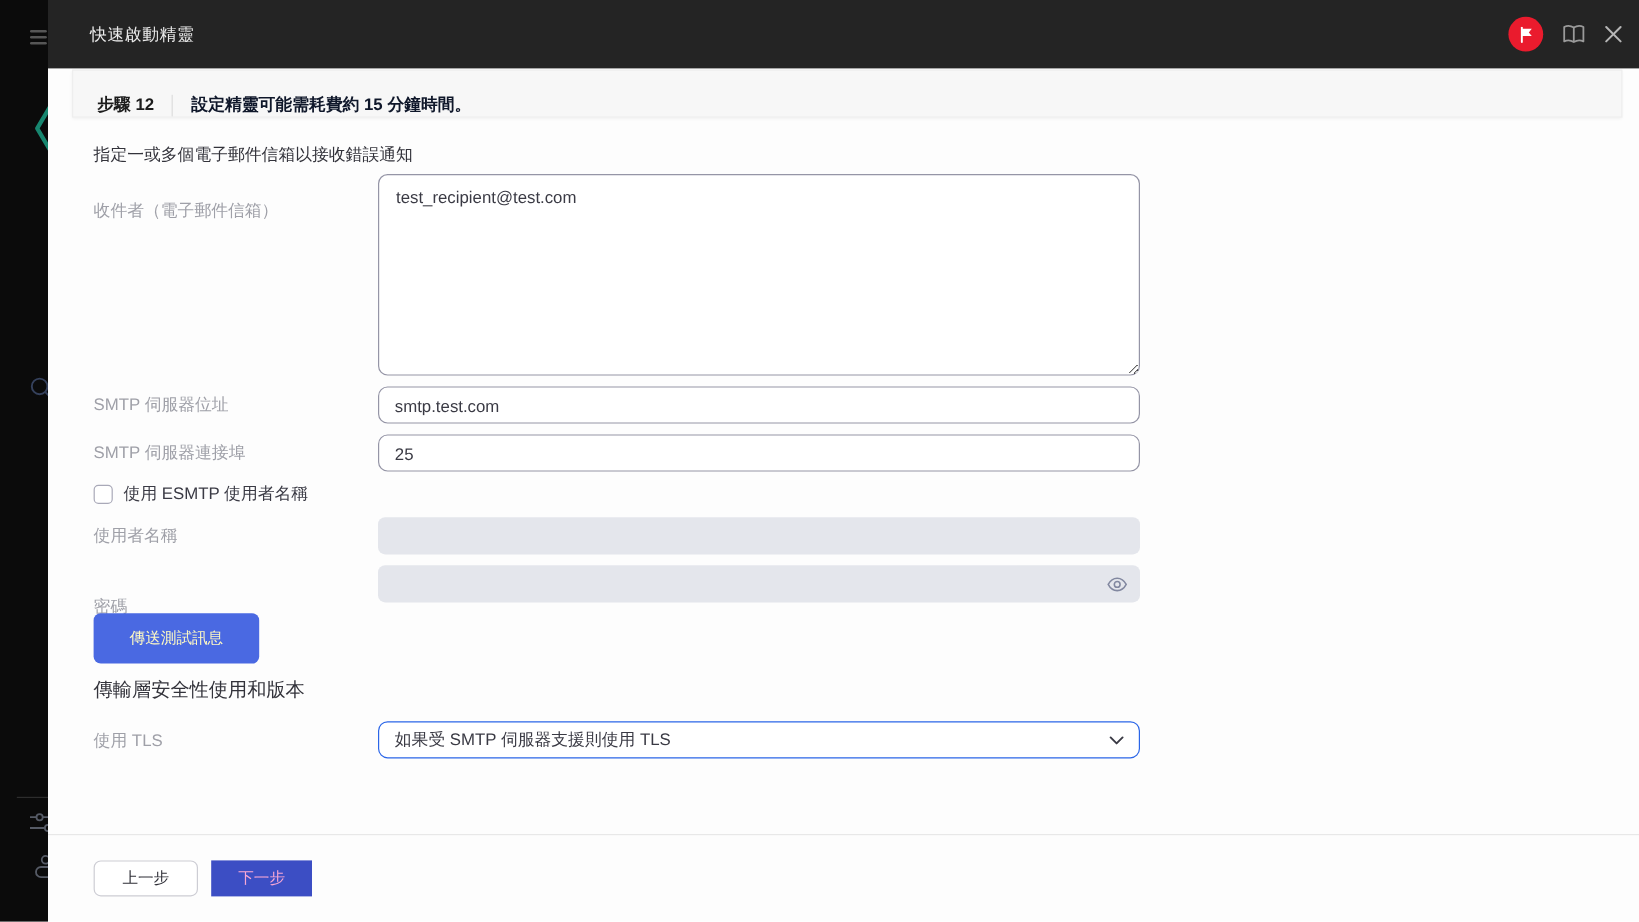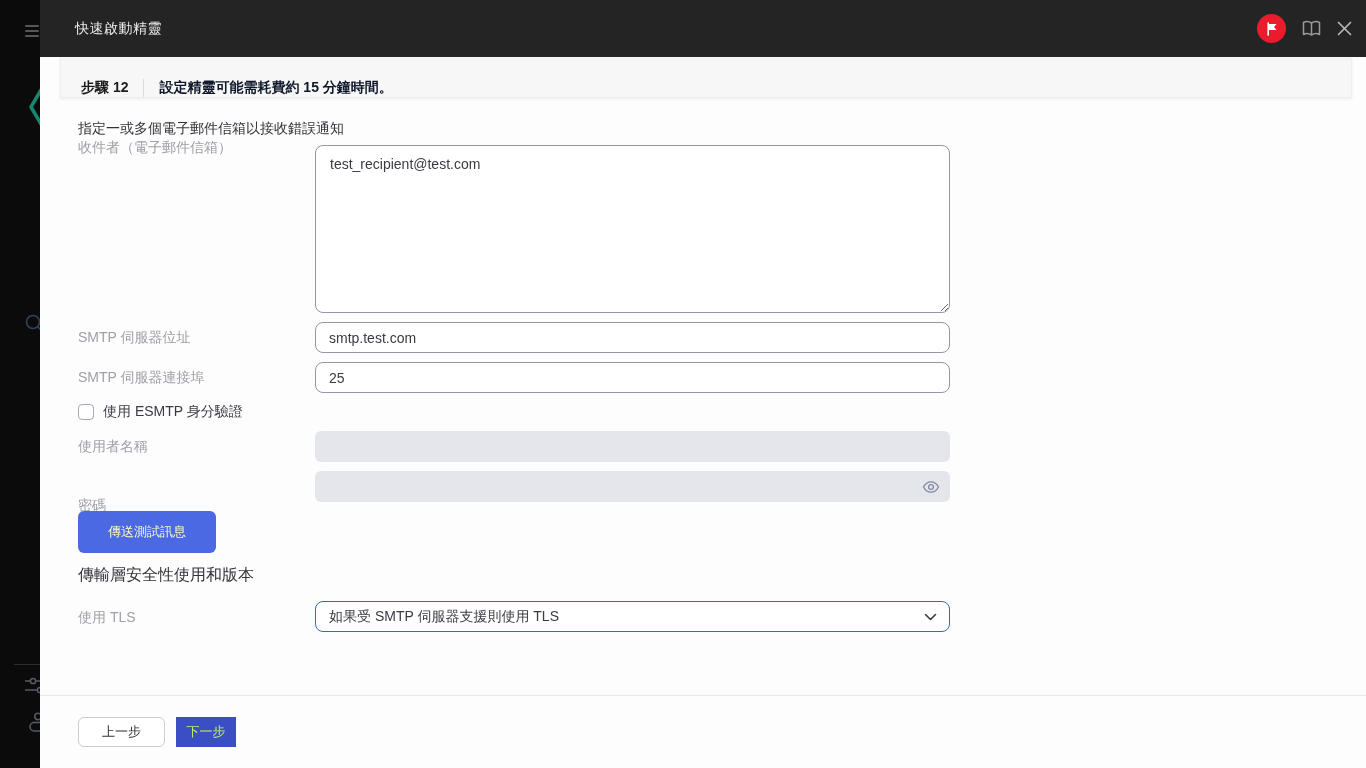--- a/index.html
+++ b/index.html
@@ -69,22 +69,22 @@
 
   .select { top:544px; height:31px; display:flex; align-items:center;
     border:1px solid #2b66e8; cursor:pointer; }
   .select .chev { position:absolute; right:12px; display:flex; }
 
   .footer-divider { position:absolute; left:0; top:638px; width:1326px; height:1px;
     background:#e8e8e8; }
   .btn-back { position:absolute; left:38px; top:660px; width:87px; height:30px;
     background:#fff; border:1px solid #cdcdd4; border-radius:6px; font-size:13px;
     color:#2e2e36; font-family:inherit; cursor:pointer; }
-  .btn-next { position:absolute; left:136px; top:660px; width:60px; height:30px;
-    background:#3c4ec4; border:none; border-radius:0; font-size:13px; color:#bef264;
+  .btn-next { position:absolute; left:136px; top:660px; width:84px; height:30px;
+    background:#3c4ec4; border:none; border-radius:0; font-size:13px; color:#f9a8d4;
     font-family:inherit; cursor:pointer; }
 </style>
 </head>
 <body>
 
 <div class="sidebar">
   <div class="hamburger">
     <span></span>
       <span></span>
       <span></span>
@@ -136,32 +136,32 @@
 <div class="main">
 
   <div class="stepbar">
     <span class="step-label">步驟 12</span>
     <span class="step-sep"></span>
     <span class="step-desc">設定精靈可能需耗費約 15 分鐘時間。</span>
   </div>
 
   <div class="intro">指定一或多個電子郵件信箱以接收錯誤通知</div>
 
-  <div class="field-label" style="top:82px;">收件者（電子郵件信箱）</div>
+  <div class="field-label" style="top:110px;">收件者（電子郵件信箱）</div>
   <textarea class="textarea" style="top: 88px;" spellcheck="false">test_recipient@test.com</textarea>
 
   <div class="field-label" style="top:272px;">SMTP 伺服器位址</div>
   <input class="input" style="top: 265px;" value="smtp.test.com">
 
   <div class="field-label" style="top:312px;">SMTP 伺服器連接埠</div>
   <input class="input" style="top: 305px;" value="25">
 
   <div class="checkbox-row">
     <span class="checkbox"></span>
-    <span class="checkbox-label">使用 ESMTP 身分驗證</span>
+    <span class="checkbox-label">使用 ESMTP 使用者名稱</span>
   </div>
 
   <div class="field-label" style="top:381px;">使用者名稱</div>
   <div class="input-disabled" style="top:374px;"></div>
 
   <div class="field-label" style="top:440px;">密碼</div>
   <div class="input-disabled" style="top:414px;">
     <span class="eye-wrap">
       <svg width="18" height="14" viewBox="0 0 18 14">
         <path d="M1.5 7 C3.5 3.2 6 1.8 9 1.8 C12 1.8 14.5 3.2 16.5 7 C14.5 10.8 12 12.2 9 12.2 C6 12.2 3.5 10.8 1.5 7 Z" fill="none" stroke="#8288a0" stroke-width="1.3"></path>

